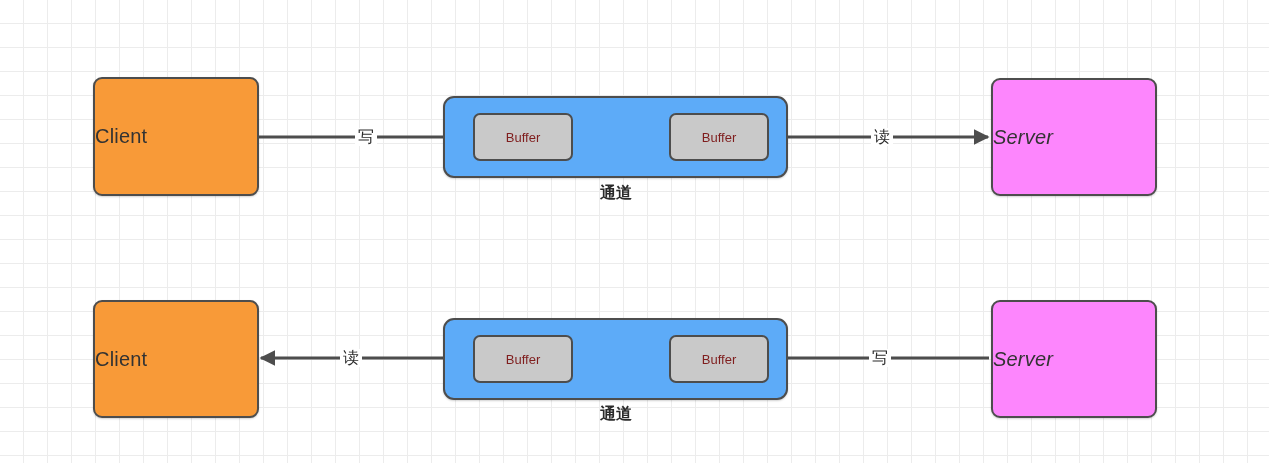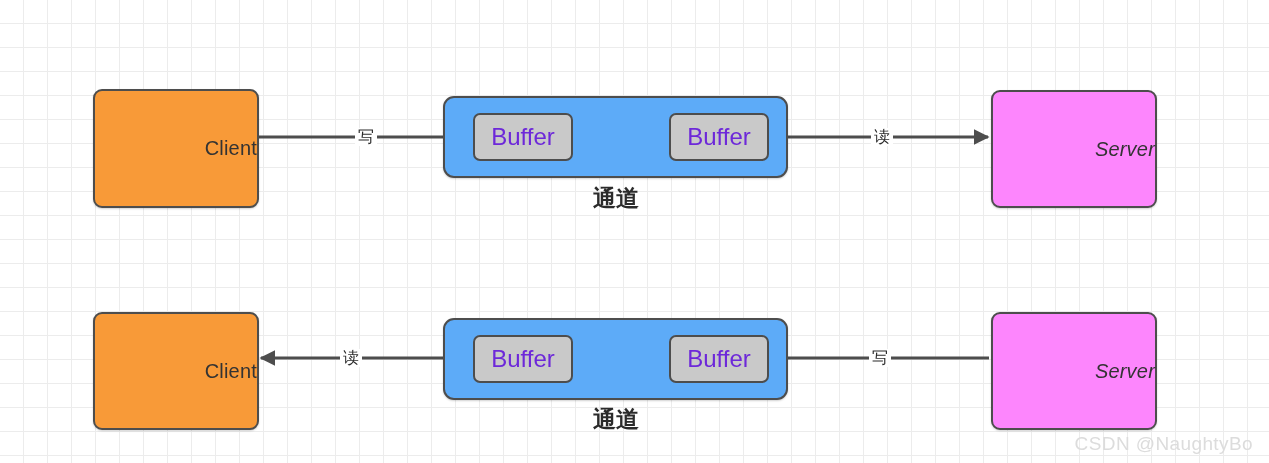--- a/index.html
+++ b/index.html
@@ -23,28 +23,27 @@
       linear-gradient(to bottom, #ececec 1px, transparent 1px);
     background-size: 24px 24px;
     background-position: -1px -1px;
   }
 
   
   .node {
     position: absolute;
     display: flex;
     align-items: center;
-    justify-content: flex-end;
+    justify-content: flex-start;
     border: 2.5px solid #4d4d4d;
     border-radius: 9px;
     font-size: 20px;
     color: #333333;
     letter-spacing: 0.2px;
     box-shadow: 0 1px 2px rgba(0,0,0,0.18);
-    margin-top: 12px;
   }
   .node.client {
     background: #f89a38;
   }
   .node.server {
     background: #fd86fd;
     font-style: italic;
   }
 
   
@@ -56,26 +55,26 @@
     box-shadow: 0 1px 2px rgba(0,0,0,0.18);
   }
   .buffer {
     position: absolute;
     display: flex;
     align-items: center;
     justify-content: center;
     background: #c9c9c9;
     border: 2.5px solid #4d4d4d;
     border-radius: 7px;
-    font-size: 24px;
-    color: #6d28d9;
+    font-size: 13px;
+    color: #7f1d1d;
   }
   .channel-caption {
     position: absolute;
-    font-size: 23px;
+    font-size: 16px;
     font-weight: bold;
     color: #2b2b2b;
     text-align: center;
     white-space: nowrap;
   }
 
   
   .edge-svg {
     position: absolute;
     left: 0; top: 0;
@@ -196,15 +195,14 @@
   <div class="channel-caption" style="left:561px; top:404px; width:110px;">通道</div>
 
   <div class="edge-label" style="left:340px; top:349px;">读</div>
 
   <div class="edge-label" style="left:869px; top:349px;">写</div>
 
   <div class="node server" style="left:991px; top:300px; width:166px; height:118px;">
     <span>Server</span>
   </div>
 
-  <div class="watermark">CSDN @NaughtyBo</div>
 
 </div>
 
 </body></html>

